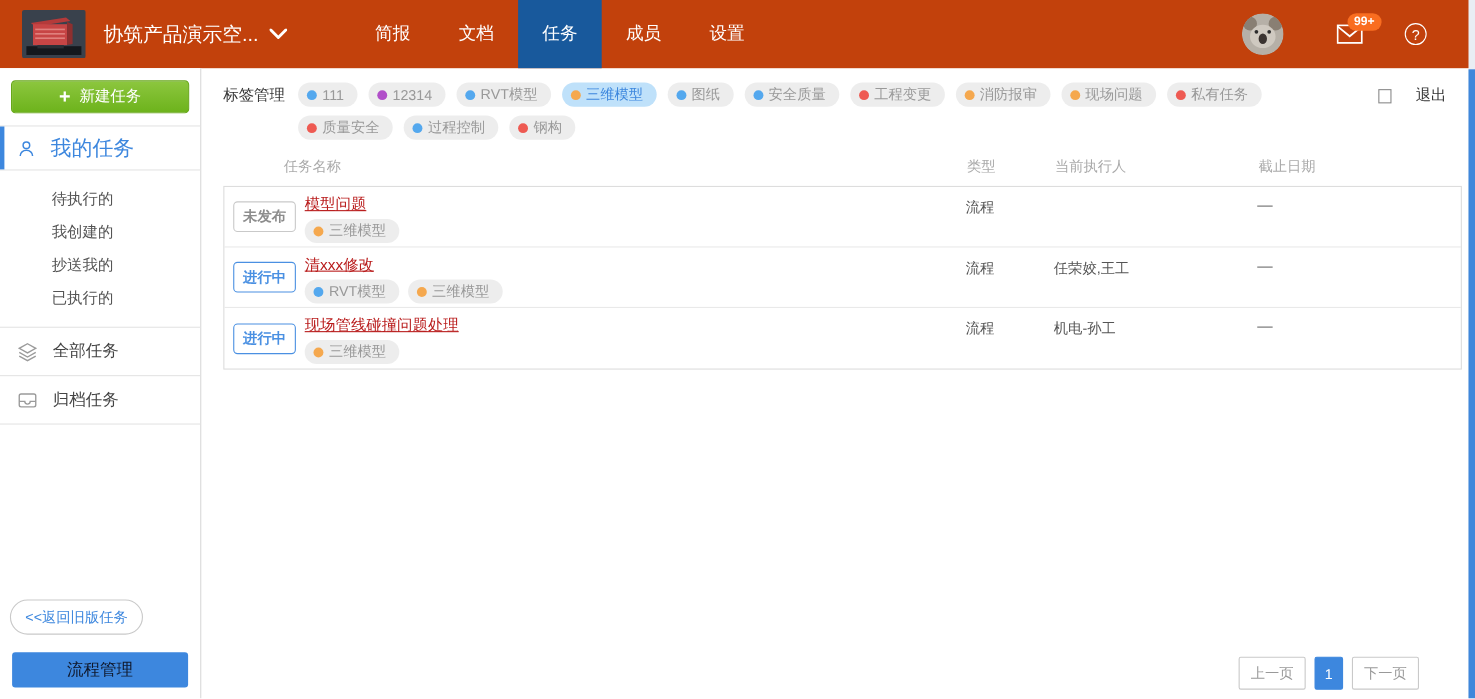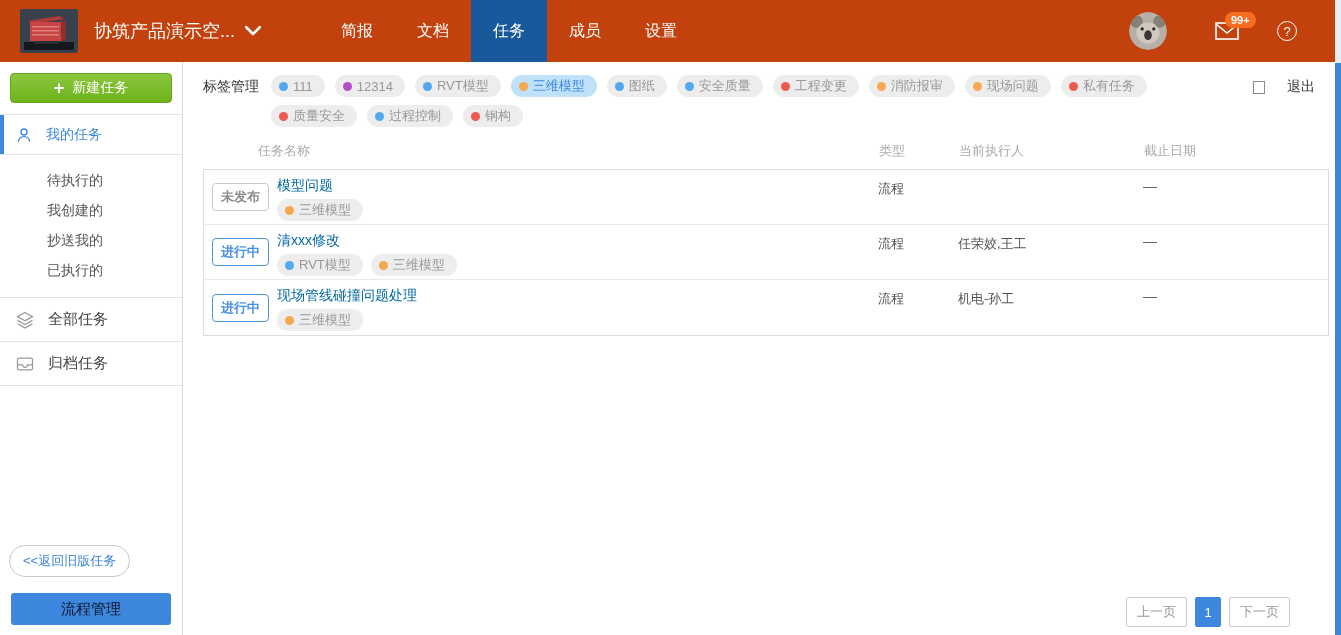--- a/index.html
+++ b/index.html
@@ -22,21 +22,21 @@
   .msg-badge { position:absolute; top:-10px; left:10px; background:#f96d20; color:#fff; font-size:11px; font-weight:bold; padding:2px 6px; border-radius:9px; white-space:nowrap; }
   .help { width:20px; height:20px; border:1px solid #fff; border-radius:50%; color:#fff; font-size:13px; display:flex; align-items:center; justify-content:center; margin-left:38px; cursor:pointer; }
 
   
   .body-row { flex:1; display:flex; min-height:0; }
 
   
   .sidebar { width:183px; flex:0 0 183px; border-right:1px solid #d9d9d9; background:#fff; display:flex; flex-direction:column; }
   .new-task { margin:11px 10px; height:30px; background:linear-gradient(180deg,#8cc63e,#6db31c); border:1px solid #67a71a; border-radius:4px; color:#fff; font-size:14px; display:flex; align-items:center; justify-content:center; gap:8px; cursor:pointer; font-family:inherit; }
   .new-task .plus { font-size:18px; line-height:1; font-weight:bold; }
-  .my-tasks { position:relative; height:41px; border-top:1px solid #e4e4e4; border-bottom:1px solid #e4e4e4; display:flex; align-items:center; padding-left:15px; color:#3d87de; font-size:14px; cursor:pointer; }
+  .my-tasks { position:relative; height:41px; border-top:1px solid #e4e4e4; border-bottom:1px solid #e4e4e4; display:flex; align-items:center; padding-left:15px; color:#3d87de; font-size:19px; cursor:pointer; }
   .active-bar { position:absolute; left:0; top:0; bottom:0; width:4px; background:#3d87de; }
   .my-tasks .icon { display:flex; margin-right:13px; }
   .sub-list { padding:10px 0 12px; border-bottom:1px solid #e4e4e4; }
   .sub-item { height:30px; line-height:30px; padding-left:47px; font-size:14px; color:#555; cursor:pointer; }
   .section-item { height:44px; border-bottom:1px solid #e4e4e4; display:flex; align-items:center; padding-left:15px; gap:13px; color:#444; font-size:15px; cursor:pointer; }
   .section-item .icon { display:flex; }
   .spacer { flex:1; }
   .back-old { margin:0 0 16px 9px; width:fit-content; border:1px solid #c9c9c9; border-radius:16px; padding:6px 13px; color:#3d87de; font-size:13px; cursor:pointer; background:#fff; }
   .process { margin:0 11px 10px; height:32px; background:#3d87de; border:none; border-radius:3px; color:#0f172a; font-size:15px; cursor:pointer; font-family:inherit; }
 
@@ -58,21 +58,21 @@
   .th-due { width:185px; }
 
   .table { border:1px solid #ddd; margin:9px 12px 0 20px; background:#fff; }
   .row { display:flex; height:55px; border-bottom:1px solid #e9e9e9; cursor:pointer; }
   .row:last-child { border-bottom:none; }
   .cell-badge { width:73px; flex:0 0 73px; display:flex; align-items:center; padding-left:8px; }
   .status { border:1px solid; border-radius:4px; font-size:13px; padding:4px 8px; white-space:nowrap;font-weight:bold; }
   .status.draft { color:#8c8c8c; border-color:#c9c9c9; }
   .status.active { color:#4a90e2; border-color:#4a90e2; }
   .cell-name { flex:1; padding-top:7px; min-width:0; }
-  .title { font-size:14px; color:#0369a1; margin-bottom:4px; }
+  .title { font-size:14px; color:#b91c1c; margin-bottom:4px;text-decoration:underline; }
   .row-tags { display:flex; gap:8px; }
   .cell-type { width:80px; flex:0 0 80px; font-size:13px; color:#555; padding-top:10px; }
   .cell-exec { width:185px; flex:0 0 185px; font-size:13px; color:#555; padding-top:10px; }
   .cell-due { width:185px; flex:0 0 185px; font-size:14px; color:#666; padding-top:8px; }
 
   .pagination { position:absolute; right:51px; bottom:8px; display:flex; gap:8px; }
   .page-btn { border:1px solid #c9c9c9; background:#fff; color:#999; font-size:13px; padding:5px 10px; border-radius:2px; cursor:pointer; font-family:inherit; }
   .page-btn.current { background:#3d87de; border-color:#3d87de; color:#fff; min-width:26px; padding:5px 0; }
 
   

